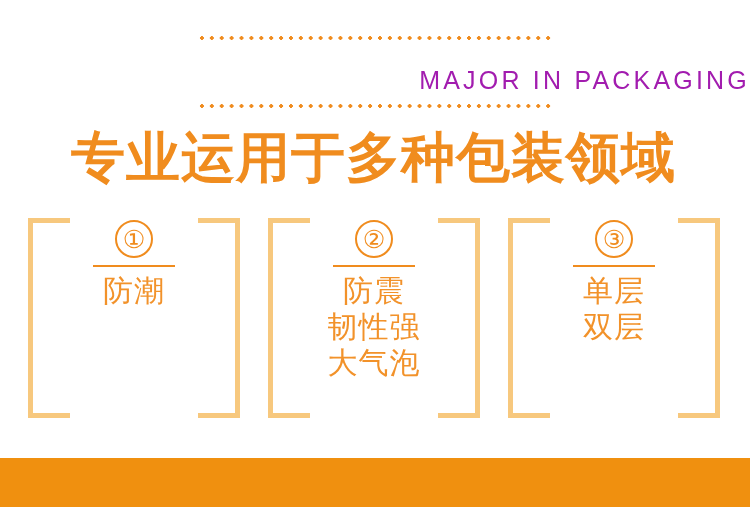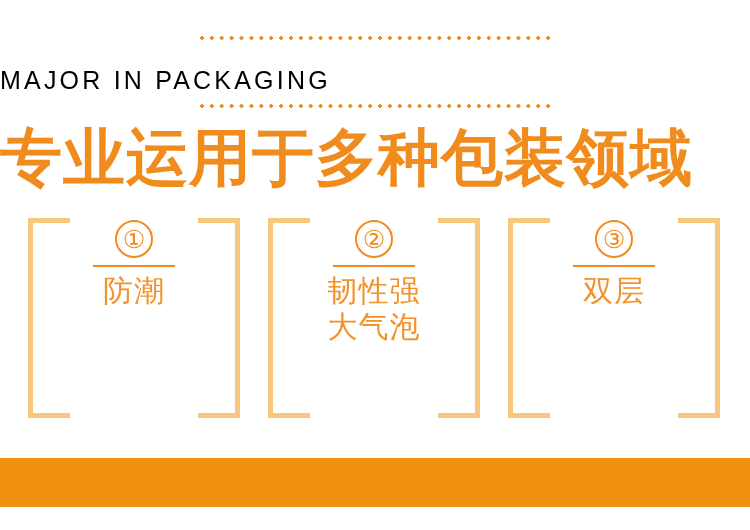--- a/index.html
+++ b/index.html
@@ -42,36 +42,36 @@
     background-position: 0 0;
   }
   .dot-rule.top { top: 36px; }
   .dot-rule.bottom { top: 104px; }
 
   .eyebrow {
     position: absolute;
     left: 0;
     top: 64px;
     width: 750px;
-    text-align: left;
+    text-align: right;
     font-size: 25px;
     line-height: 32px;
     letter-spacing: 3.2px;
-    color: #000000;
+    color: #a21caf;
     font-weight: 400;
     white-space: nowrap;
   }
 
   .main-title {
     position: absolute;
     left: 0;
     top: 126px;
     width: 676px;
-    text-align: left;
-    font-size: 62px;
+    text-align: right;
+    font-size: 54px;
     line-height: 64px;
     letter-spacing: 1px;
     color: #F08C1E;
     font-weight: 700;
     white-space: nowrap;
     font-family: "DejaVu Sans", "Liberation Sans", sans-serif;
   }
 
   
   .panels {
@@ -190,33 +190,35 @@
       </div>
     </div>
 
     <div class="panel panel-2">
       <div class="bracket left"></div>
       <div class="bracket right"></div>
       <div class="panel-body">
         <div class="circle-num">②</div>
         <div class="divider"></div>
         <div class="lines">
+          <span class="ln">防震</span>
           <span class="ln">韧性强</span>
           <span class="ln">大气泡</span>
         </div>
       </div>
     </div>
 
     <div class="panel panel-3">
       <div class="bracket left"></div>
       <div class="bracket right"></div>
       <div class="panel-body">
         <div class="circle-num">③</div>
         <div class="divider"></div>
         <div class="lines">
+          <span class="ln">单层</span>
           <span class="ln">双层</span>
         </div>
       </div>
     </div>
 
   </div>
 
   <div class="bottom-bar"></div>
 
 </div>

